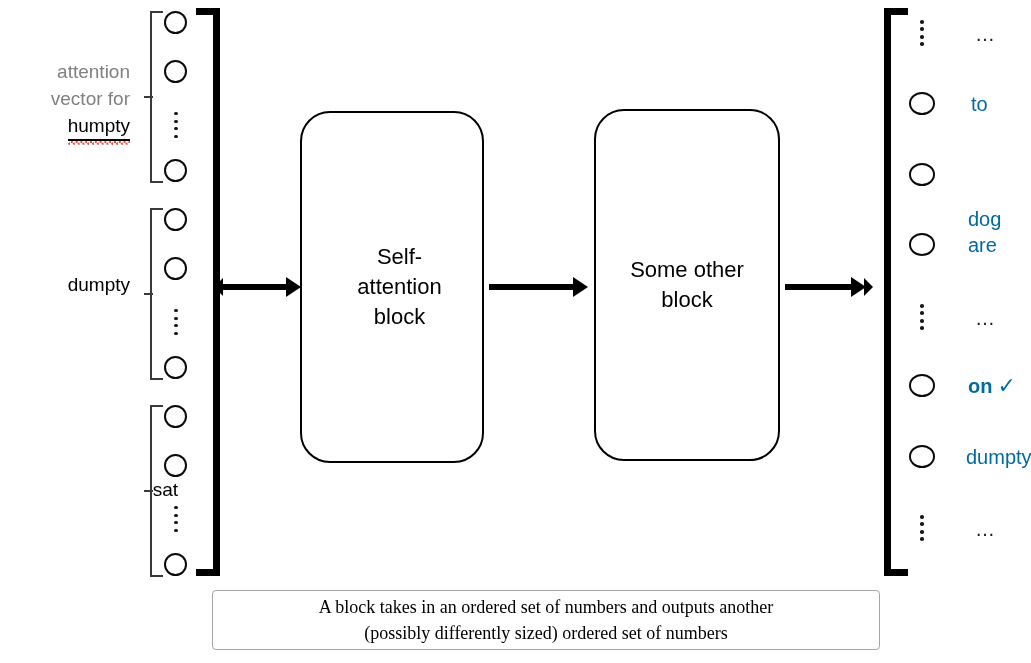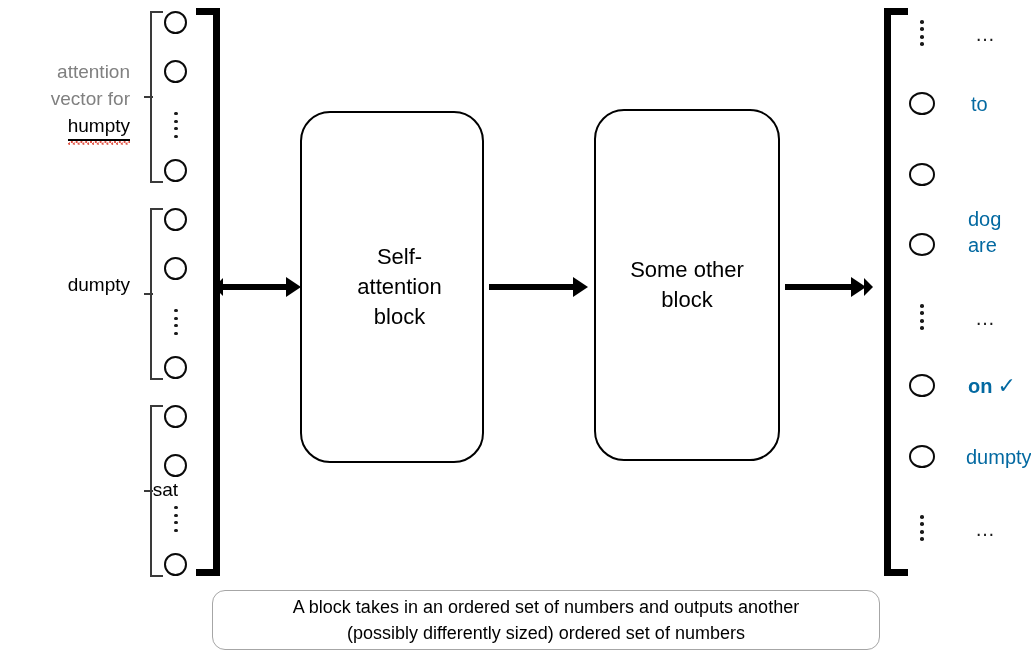--- a/index.html
+++ b/index.html
@@ -190,31 +190,32 @@
   .word.dots {
     font-size: 20px;
     letter-spacing: 1px;
     color: #1a1a1a;
   }
 
   
   .caption {
     position: absolute;
     border: 1.2px solid #a6a6a6;
-    border-radius: 13px;
+    border-radius: 4px;
     background: #ffffff;
     box-sizing: border-box;
     display: flex;
     align-items: center;
     justify-content: center;
     text-align: center;
     font-size: 18px;
     line-height: 26px;
     color: #000000;
     padding: 4px 12px;
+    font-family: Liberation Serif, serif;
   }
 </style>
 </head>
 <body>
 
 <div id="canvas">
 
   <div class="left-label gray" style="left:0px; top:58px; width:130px;">
     <span class="lbl-lines">attention</span>
     <span class="lbl-lines">vector for</span>

